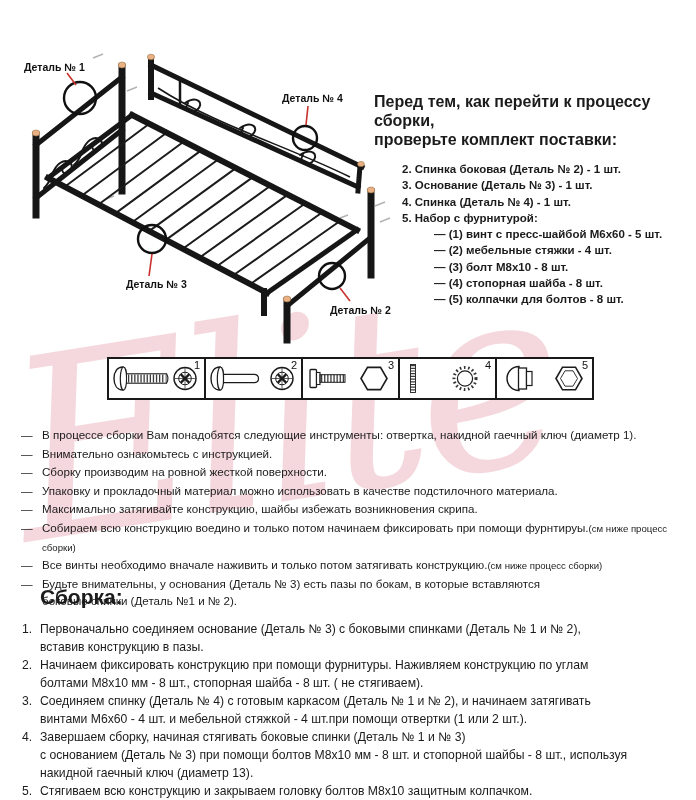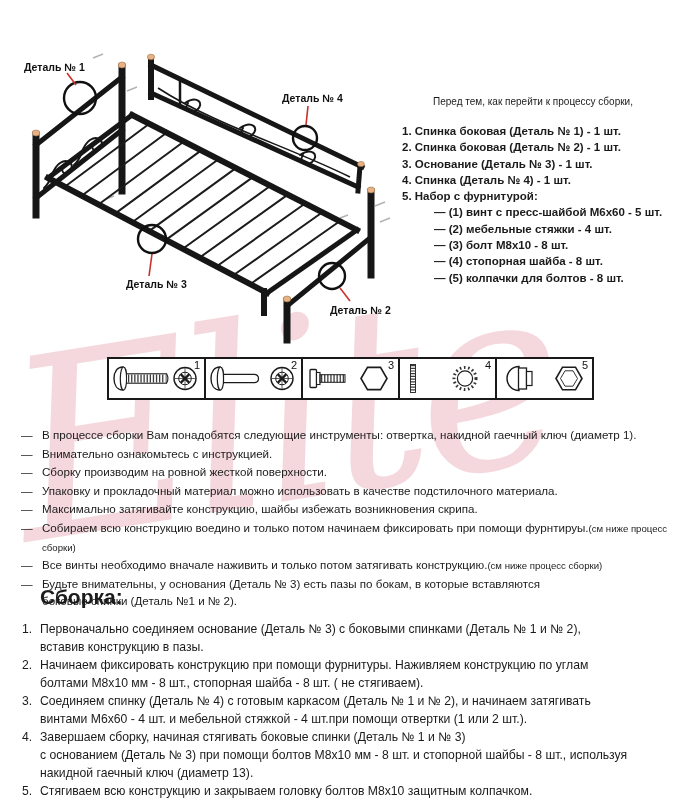--- a/index.html
+++ b/index.html
@@ -18,21 +18,21 @@
   .slats{stroke:#1c1c1c;stroke-width:2;fill:none;}
   .scroll{stroke:#161616;stroke-width:2;fill:none;stroke-linecap:round;}
   .sweep{stroke:#161616;stroke-width:1.6;fill:none;}
   .hl-circle{stroke:#101010;stroke-width:2.4;fill:none;}
   .leader{stroke:#c9302c;stroke-width:1.6;fill:none;}
   .cap{fill:#e9b184;stroke:#9a7347;stroke-width:.6;}
   .gmark{stroke:#b3b3b3;stroke-width:1.4;}
   .plabel{font:700 10.5px "Liberation Sans",sans-serif;fill:#111;}
   
   .kit{left:374px;top:92px;width:318px;}
-  .kit-title{font-weight:400;font-size:10px;line-height:19px;text-align:center;}
+  .kit-title{font-weight:700;font-size:16px;line-height:19px;text-align:left;}
   .kit-list{margin-top:12px;padding-left:28px;font-weight:700;font-size:11.5px;line-height:16.3px;}
   .kit-sub{padding-left:32px;}
   
   .strip{left:107px;top:357px;width:487px;height:43px;display:flex;box-sizing:border-box;
          border:2px solid #191919;background:#fff;}
   .cell{flex:1;position:relative;border-left:2px solid #191919;}
   .cell:first-child{border-left:none;}
   .cell svg{display:block;width:100%;height:100%;}
   .cell .num{position:absolute;top:0;right:4px;font-size:11px;font-weight:400;color:#111;line-height:13px;}
   .hw{stroke:#1c1c1c;fill:#ffffff;}
@@ -118,23 +118,23 @@
       <text class="plabel" x="24" y="86">Деталь № 1</text>
       <text class="plabel" x="282" y="117">Деталь № 4</text>
       <text class="plabel" x="126" y="303">Деталь № 3</text>
       <text class="plabel" x="330" y="329">Деталь № 2</text>
     </svg>
   </div>
 
   <div class="layer kit">
     <div class="kit-title">
       <div>Перед тем, как перейти к процессу сборки,</div>
+      <div>проверьте комплект поставки:</div>
     </div>
     <div class="kit-list">
-      <div>1. Спинка боковая (Деталь № 1) - 1 шт.</div>
       <div>2. Спинка боковая (Деталь № 2) - 1 шт.</div>
       <div>3. Основание (Деталь № 3) - 1 шт.</div>
       <div>4. Спинка (Деталь № 4) - 1 шт.</div>
       <div>5. Набор с фурнитурой:</div>
       <div class="kit-sub">
         <div>— (1) винт с пресс-шайбой М6х60 - 5 шт.</div>
         <div>— (2) мебельные стяжки - 4 шт.</div>
         <div>— (3) болт М8х10 - 8 шт.</div>
         <div>— (4) стопорная шайба - 8 шт.</div>
         <div>— (5) колпачки для болтов - 8 шт.</div>

